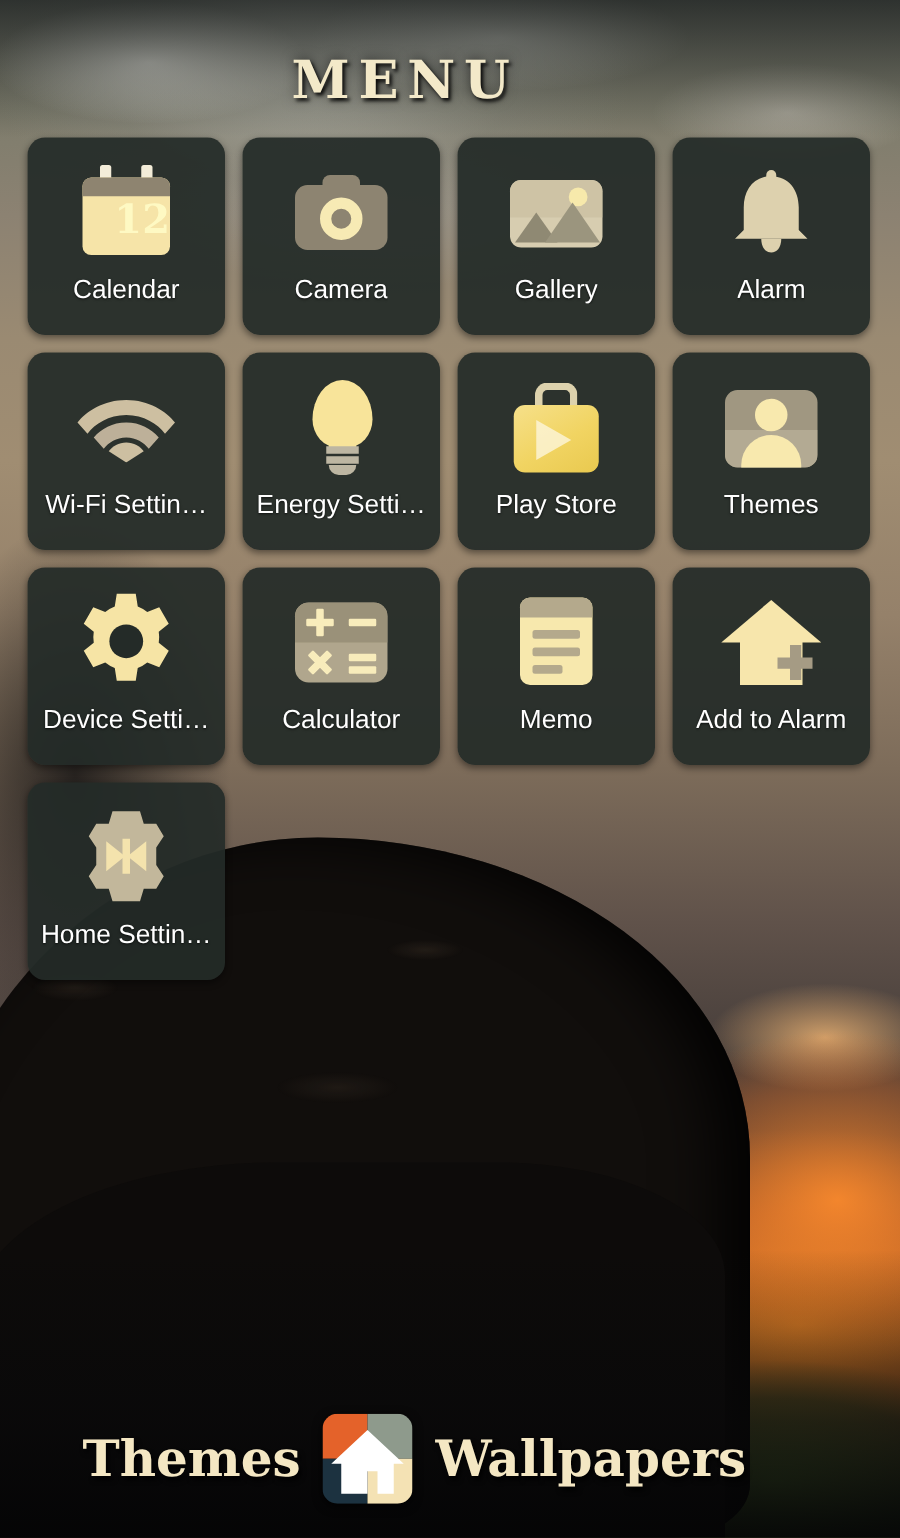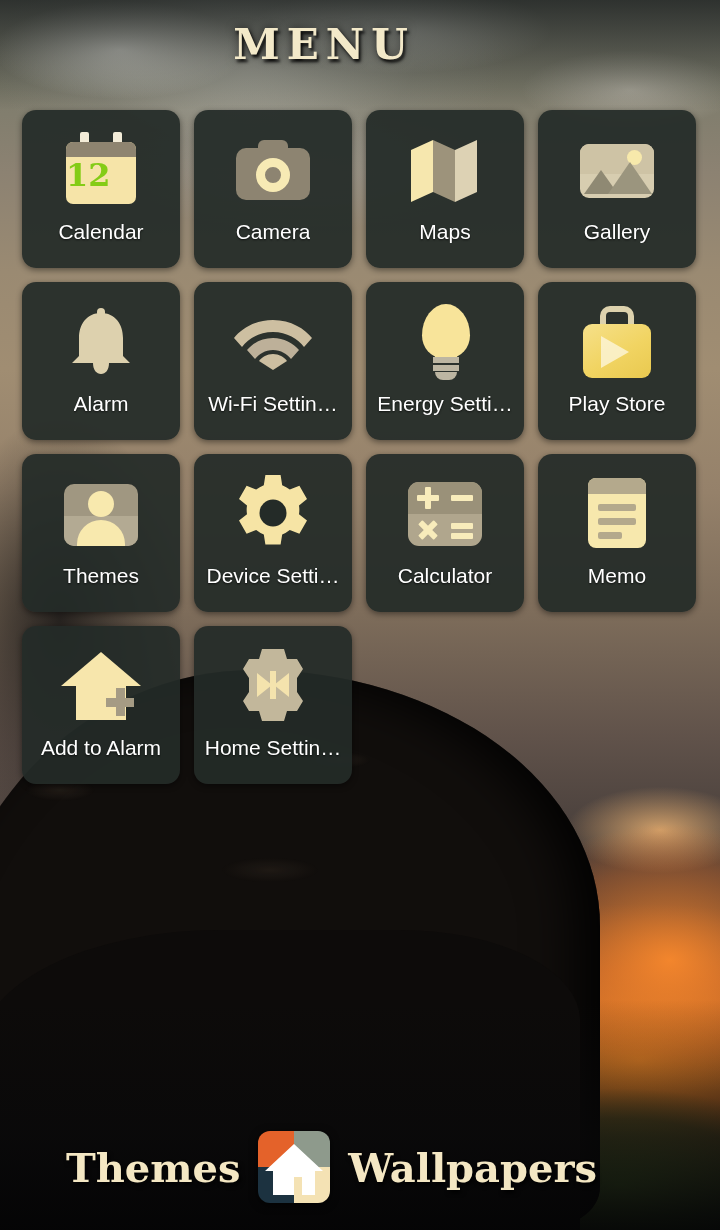--- a/index.html
+++ b/index.html
@@ -93,21 +93,21 @@
   }
   .wp-leftdark {
     position: absolute; left: 0; top: 380px; width: 260px; height: 480px;
     background: radial-gradient(ellipse 160px 260px at 60px 240px, rgba(10,10,12,0.75), rgba(0,0,0,0) 78%);
   }
 
   
   #header {
     position: absolute;
     left: 0; top: 0; width: 648px; height: 88px;
-    display: flex; align-items: center; justify-content: center;
+    display: flex; align-items: flex-end; justify-content: center;
   }
   #menu-title {
     font-family: "DejaVu Serif", serif;
     font-weight: 700;
     font-size: 42px;
     letter-spacing: 7px;
     color: #f3e9c9;
     text-shadow: 2px 3px 3px rgba(0,0,0,0.85), 0 0 10px rgba(0,0,0,0.6);
   }
 
@@ -152,22 +152,22 @@
   }
 
   
   .ic { position: absolute; }
 
   
   .cal-body { left: 8px; top: 16px; width: 70px; height: 62px; background: #f6e4a8; border-radius: 7px; }
   .cal-head { left: 8px; top: 16px; width: 70px; height: 15px; background: #8e8470; border-radius: 7px 7px 0 0; }
   .cal-ring1 { left: 22px; top: 6px; width: 9px; height: 18px; background: #f3ecd8; border-radius: 2px; }
   .cal-ring2 { left: 55px; top: 6px; width: 9px; height: 18px; background: #f3ecd8; border-radius: 2px; }
-  .cal-num { left: 8px; top: 33px; width: 70px; text-align: left; font-size: 32px; font-weight: 700;
-             color: #84cc16; font-family: "DejaVu Serif", serif; line-height: 1; }
+  .cal-num { left: 8px; top: 33px; width: 70px; text-align: right; font-size: 32px; font-weight: 700;
+             color: #fef9c3; font-family: "DejaVu Serif", serif; line-height: 1; }
 
   
   .cam-body { left: 6px; top: 22px; width: 74px; height: 52px; background: #8d8471; border-radius: 10px; }
   .cam-bump { left: 28px; top: 14px; width: 30px; height: 14px; background: #8d8471; border-radius: 6px 6px 0 0; }
   .cam-lens { left: 26px; top: 32px; width: 34px; height: 34px; border-radius: 50%;
               border: 9px solid #f7eab4; box-sizing: border-box; }
   .map-svg { left: 0; top: 0; }
 
   
   .gal-frame { left: 6px; top: 18px; width: 74px; height: 54px; background: #d7cdb0; border-radius: 9px; overflow: hidden; }
@@ -317,30 +317,20 @@
 
   <div class="app-tile">
     <div class="app-icon">
       <div class="ic cam-bump"></div>
         <div class="ic cam-body"></div>
         <div class="ic cam-lens"></div>
     </div>
     <div class="app-label">Camera</div>
   </div>
 
-  <div class="app-tile">
-    <div class="app-icon">
-      <svg class="ic map-svg" width="86" height="86" viewBox="0 0 86 86">
-        <polygon points="9,24 31,14 31,66 9,76" fill="#f6e7ae"></polygon>
-        <polygon points="31,14 53,24 53,76 31,66" fill="#9d937b"></polygon>
-        <polygon points="53,24 75,14 75,66 53,76" fill="#ddd2b4"></polygon>
-      </svg>
-    </div>
-    <div class="app-label">Maps</div>
-  </div>
 
   <div class="app-tile">
     <div class="app-icon">
       <div class="ic gal-frame">
         <div class="gal-sky"></div>
         <div class="gal-sun"></div>
         <div class="gal-m1"></div>
         <div class="gal-m2"></div>
       </div>
     </div>

